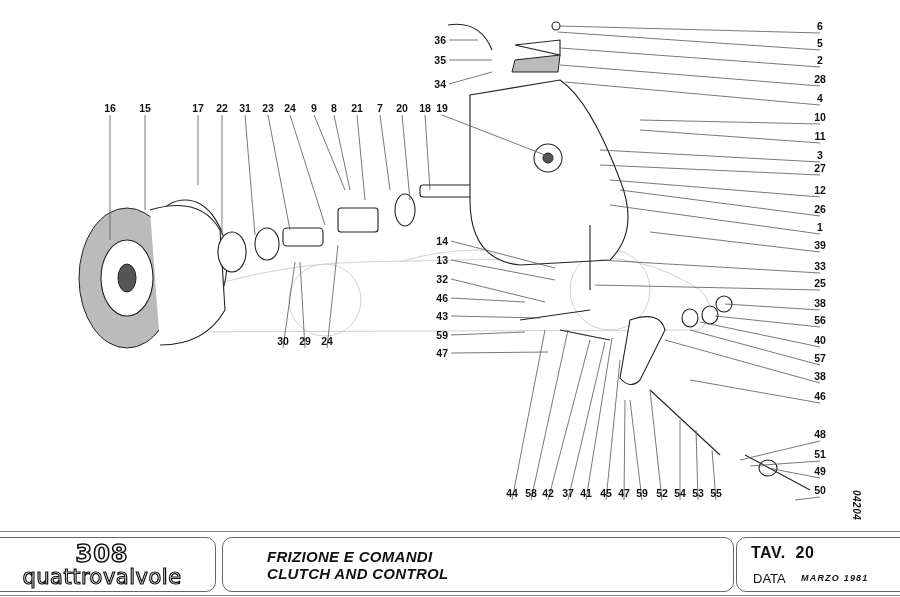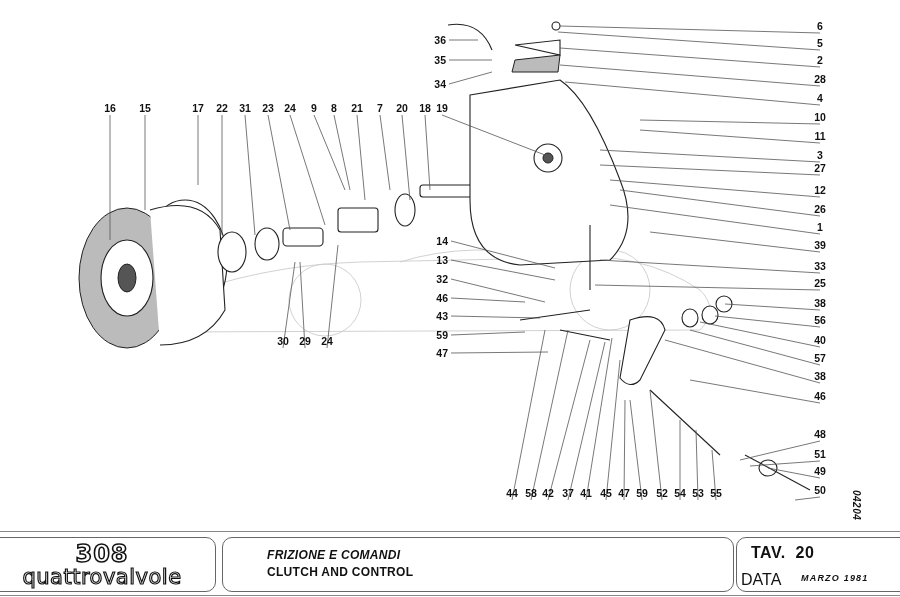--- a/index.html
+++ b/index.html
@@ -16,24 +16,24 @@
                 transform-origin:left top; font-size:10px; font-style:italic; font-weight:bold; letter-spacing:0.5px; }
   .rule { position:absolute; left:0; width:900px; height:1px; background:#888; }
   .box { position:absolute; border:1px solid #666; border-radius:10px; top:537px; height:53px; }
   #box-logo { left:-12px; width:226px; }
   #box-title { left:222px; width:510px; }
   #box-sheet { left:736px; width:180px; }
   .logo-308 { position:absolute; left:0; right:0; top:2px; text-align:center; font-size:24px; font-weight:900;
               color:#fff; -webkit-text-stroke:1.6px #111; letter-spacing:1px; font-family:"DejaVu Sans", sans-serif; }
   .logo-sub { position:absolute; left:0; right:0; top:27px; text-align:center; font-size:21px;
               color:#fff; -webkit-text-stroke:1.2px #111; letter-spacing:0.5px; font-family:"DejaVu Sans", sans-serif; }
-  .title-it { position:absolute; left:44px; top:10px; font-size:12px; font-weight:bold; font-style:italic; letter-spacing:0.3px; }
-  .title-en { position:absolute; left:44px; top:27px; font-size:12px; font-weight:bold; letter-spacing:0.3px; }
+  .title-it { position:absolute; left:44px; top:10px; font-size:15px; font-weight:bold; font-style:italic; letter-spacing:0.3px; }
+  .title-en { position:absolute; left:44px; top:27px; font-size:15px; font-weight:bold; font-style:italic; letter-spacing:0.3px; }
   .tav { position:absolute; left:14px; top:6px; font-size:16px; font-weight:bold; letter-spacing:0.5px; }
-  .data-label { position:absolute; left:4px; top:33px; font-size:16px; }
+  .data-label { position:absolute; left:16px; top:33px; font-size:13px; }
   .data-val { position:absolute; left:64px; top:35px; font-size:9px; font-weight:bold; font-style:italic; letter-spacing:1.2px; }
 </style>
 </head>
 <body>
 
 <svg id="diagram" viewBox="0 0 900 530" xmlns="http://www.w3.org/2000/svg">
 
   <g>
     <path class="ghost" d="M170 300 Q260 265 360 262 L560 258 Q640 250 700 290 Q720 310 700 330 L170 332 Z"></path>
     <circle class="ghost" cx="325" cy="300" r="36"></circle>

